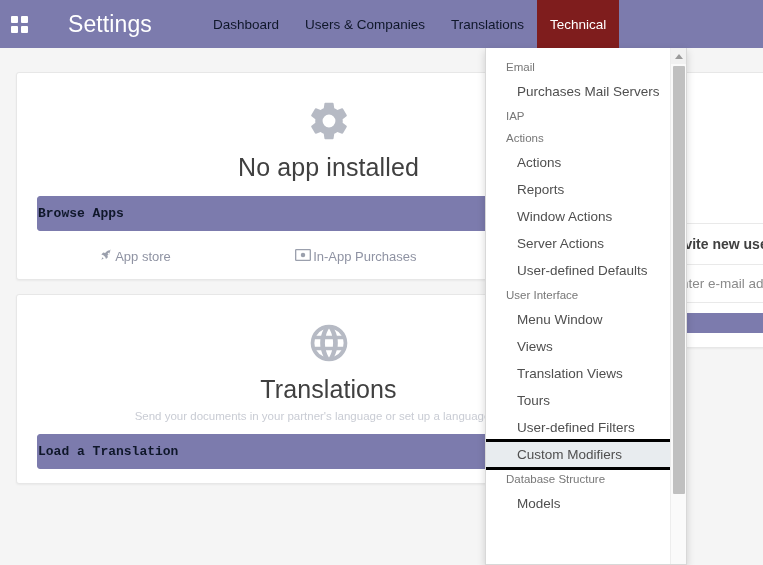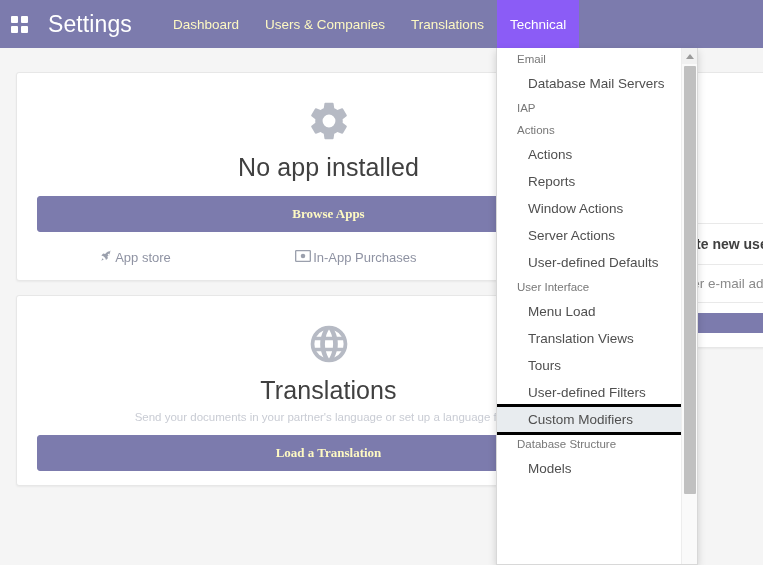--- a/index.html
+++ b/index.html
@@ -10,21 +10,21 @@
     font-family: "Liberation Sans", sans-serif;
     -webkit-font-smoothing: antialiased;
   }
   #root { position: relative; width: 763px; height: 565px; }
 
   
   .navbar {
     position: absolute; top: 0; left: 0;
     width: 763px; height: 48px;
     background: #7c7bad;
-    display: flex; align-items: center;
+    display: flex; align-items: center; gap: 20px;
   }
   .apps-icon {
     width: 38px; height: 48px;
     display: flex; align-items: center; justify-content: center;
     cursor: pointer;
   }
   .apps-grid {
     width: 17px; height: 17px;
     display: grid; grid-template-columns: 7px 7px; grid-template-rows: 7px 7px;
     gap: 3px;
@@ -32,25 +32,25 @@
   .apps-grid i { background: #ffffff; display: block; border-radius: 1px; }
   .brand {
     color: #ffffff; font-size: 23px; font-weight: 400;
     margin-left: 10px; margin-right: 28px;
     letter-spacing: .1px; white-space: nowrap;
   }
   .nav-items { display: flex; align-items: stretch; height: 48px; }
   .nav-item {
     display: flex; align-items: center;
     padding: 0 13px;
-    color: #fef9c3; font-size: 13.5px;
+    color: #0f172a; font-size: 13.5px;
     white-space: nowrap; cursor: pointer;
     height: 48px;
   }
-  .nav-item.active { background: #8b5cf6; color: #ffffff; }
+  .nav-item.active { background: #7f1d1d; color: #ffffff; }
 
   
   .page {
     position: absolute; top: 64px; left: 0;
     width: 763px; height: 517px;
     background: #f5f5f5;
     padding: 8px 16px 0 16px;
     display: flex;
     gap: 16px;
   }
@@ -75,26 +75,26 @@
     margin-top: 6px; margin-bottom: 14px;
     letter-spacing: .1px;
   }
   .card-sub {
     font-size: 11.5px; color: #c9ccd4;
     margin-top: -8px; margin-bottom: 12px;
     white-space: nowrap; overflow: hidden;
   }
   .btn-primary {
     display: block; width: 100%;
-    background: #7c7bad; color: #fef9c3;
+    background: #7c7bad; color: #0f172a;
     border: 1px solid #7c7bad; border-radius: 3px;
     font-size: 13px; font-weight: bold;
-    font-family: Liberation Serif, serif;
+    font-family: Liberation Mono, monospace;
     padding: 9px 0; cursor: pointer;
-    text-align: center;
+    text-align: left;
   }
   .links-row {
     display: flex; justify-content: space-around;
     margin-top: 14px; padding-top: 2px;
   }
   .link-item {
     display: flex; align-items: center; gap: 2px;
     color: #8f93a3; font-size: 13px; cursor: pointer;
     white-space: nowrap;
   }
@@ -121,27 +121,28 @@
   }
   .panel-input::placeholder { color: #8a8a8a; }
   .panel-btn-wrap { padding: 10px 14px 14px 14px; }
   .panel-bottom-bar {
     position: absolute; left: 0; top: 502px;
     width: 100%; height: 30px; background: #7c7bad;
   }
 
   
   .dropdown {
-    position: absolute; left: 496px; top: 48px;
+    position: absolute; left: 485px; top: 48px;
     width: 202px; height: 517px;
     background: #ffffff;
     border: 1px solid #d8d8d8;
     border-top: none;
     box-shadow: 0 3px 8px rgba(0,0,0,.16);
     overflow: hidden;
+    padding-top: 8px;
     z-index: 30;
   }
   .dd-header {
     font-size: 11.5px; color: #777777;
     padding: 5px 0 5px 20px;
     white-space: nowrap;
   }
   .dd-item {
     font-size: 13.5px; color: #4f4f4f;
     padding: 6px 0 6px 31px;
@@ -273,30 +274,31 @@
         </div>
       </div>
       <div class="panel-bottom-bar"></div>
     </div>
 
   </div>
 
   <div class="dropdown">
     <div id="dd-list">
         <div class="dd-header">Email</div>
-        <div class="dd-item">Database Mail Servers</div>
+        <div class="dd-item">Purchases Mail Servers</div>
         <div class="dd-header">IAP</div>
         <div class="dd-header">Actions</div>
         <div class="dd-item">Actions</div>
         <div class="dd-item">Reports</div>
         <div class="dd-item">Window Actions</div>
         <div class="dd-item">Server Actions</div>
         <div class="dd-item">User-defined Defaults</div>
         <div class="dd-header">User Interface</div>
-        <div class="dd-item">Menu Load</div>
+        <div class="dd-item">Menu Window</div>
+        <div class="dd-item">Views</div>
         <div class="dd-item">Translation Views</div>
         <div class="dd-item">Tours</div>
         <div class="dd-item">User-defined Filters</div>
         <div class="dd-item highlight">Custom Modifiers</div>
         <div class="dd-header">Database Structure</div>
         <div class="dd-item">Models</div>
       </div>
     <div class="dd-scrollbar">
       <div class="dd-sb-up"></div>
       <div class="dd-sb-thumb"></div>

